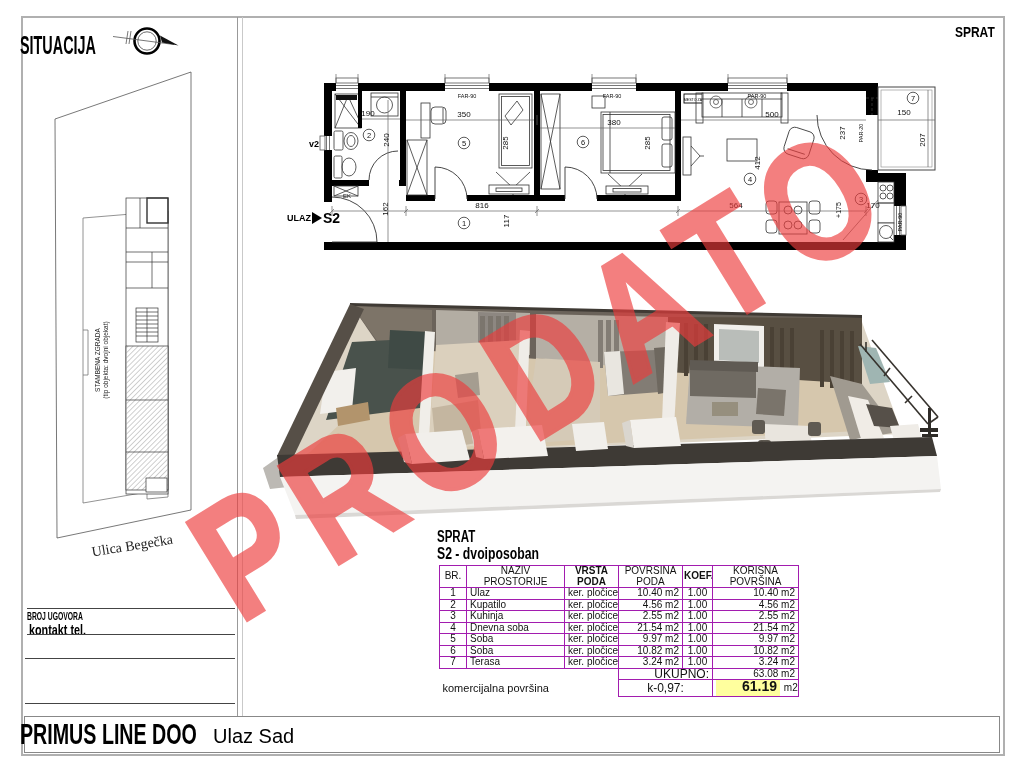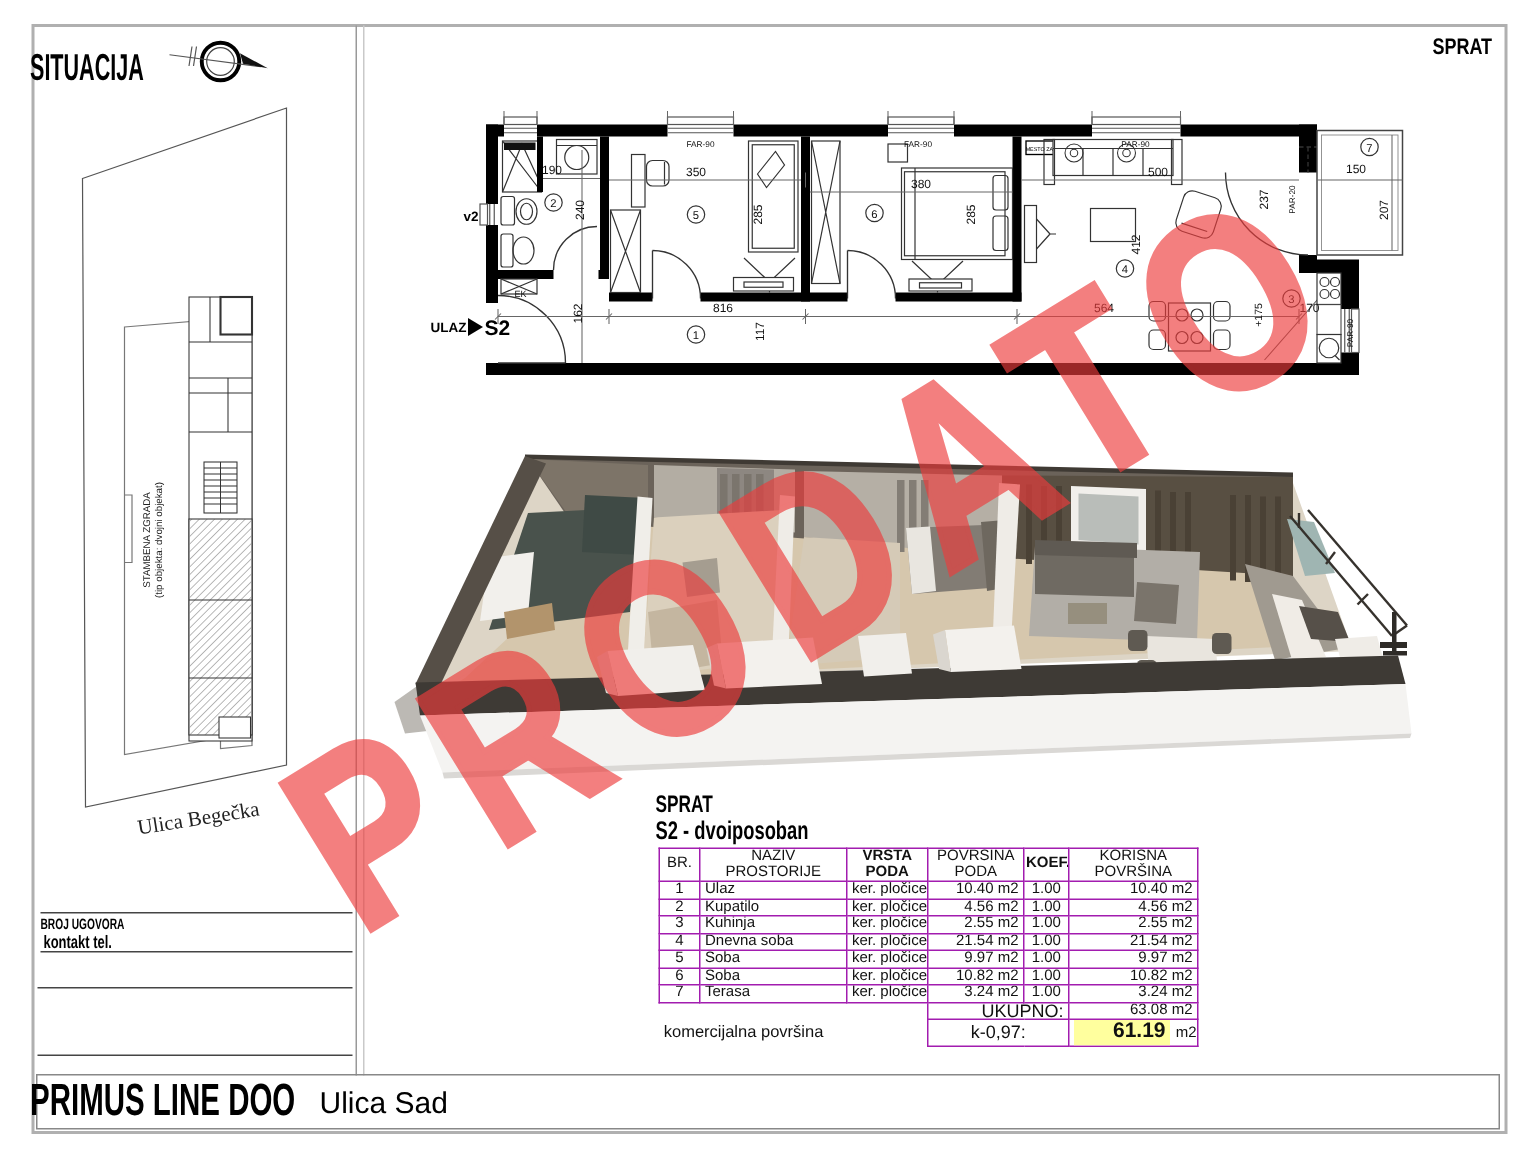--- a/index.html
+++ b/index.html
@@ -665,26 +665,26 @@
     <td class="nob" colspan="3" style="text-align:left;font-size:11px;">komercijalna površina&nbsp;</td>
     <td colspan="2" style="text-align:center;font-size:12px;height:15px;">k-0,97:</td>
     <td style="text-align:right;"><span style="background:#ffff9e;display:inline-block;padding:1px 3px 2px 26px;margin-right:1px;"><b style="font-size:14px;">61.19</b></span> m2</td>
   </tr>
 </tbody>
     </table>
 </div>
 
 <div class="abs" style="left:27px;top:596px;font-size:10px;margin-top:15px;"><span class="cond" style="transform:scaleX(0.68);">BROJ UGOVORA</span></div>
 <div class="abs" style="left:27px;top:608px;width:208px;height:1px;background:#444;"></div>
-<div class="abs" style="left:29px;top:621px;font-size:12px;"><span class="cond" style="transform:scaleX(0.72);">kontakt tel.</span></div>
+<div class="abs" style="left:29px;top:621px;font-size:15px;"><span class="cond" style="transform:scaleX(0.72);">kontakt tel.</span></div>
 <div class="abs" style="left:27px;top:634px;width:208px;height:1px;background:#444;"></div>
 <div class="abs" style="left:25px;top:658px;width:210px;height:1px;background:#444;"></div>
 <div class="abs" style="left:25px;top:703px;width:210px;height:1px;background:#444;"></div>
 
 <div class="abs" style="left:24px;top:716px;width:974px;height:35px;border:1px solid #888;"></div>
 <div class="abs" style="left:20px;top:717px;font-size:30px;"><span class="cond" style="transform:scaleX(0.655);">PRIMUS LINE DOO</span></div>
-<div class="abs" style="left:213px;top:725px;font-size:20px;">Ulica Sad</div>
+<div class="abs" style="left:213px;top:725px;font-size:20px;">Ulaz Sad</div>
 
 <svg class="abs" style="left:0;top:0;pointer-events:none;" width="1024" height="768" viewBox="0 0 1024 768">
   <g opacity="0.65" transform="translate(161,497) rotate(-31.6) scale(0.81,1)">
     <text x="0" y="150" font-family="Liberation Sans, sans-serif" font-size="166" font-weight="bold" letter-spacing="22" fill="#ed3c3c" stroke="#ed3c3c" stroke-width="4">PRODATO</text>
   </g>
 </svg>
 
 </body></html>

